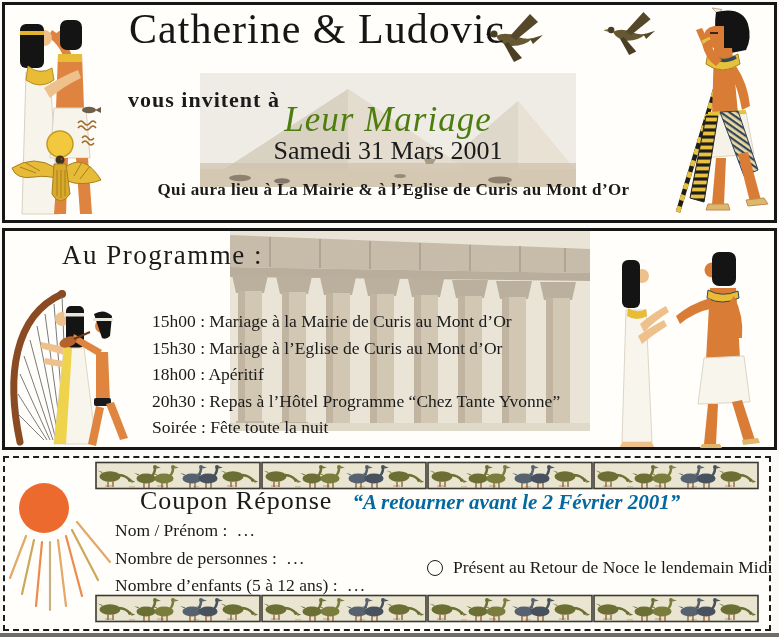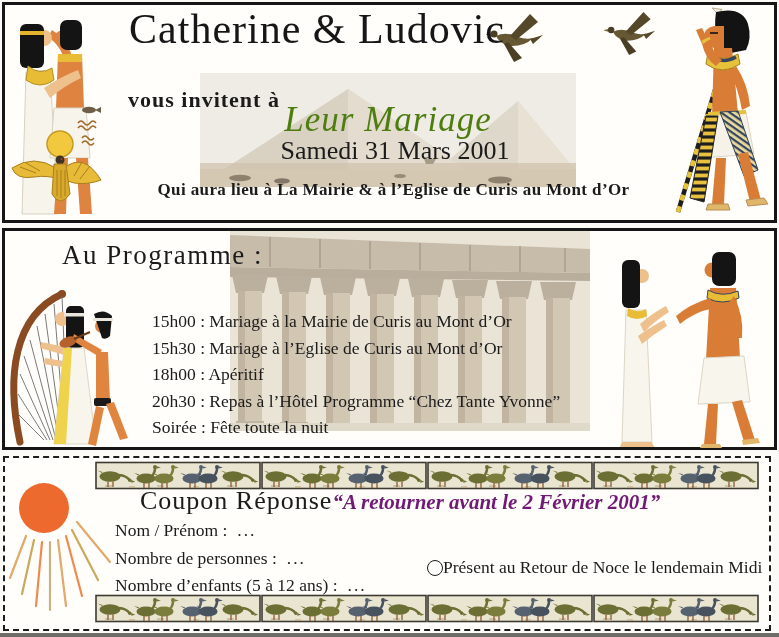--- a/index.html
+++ b/index.html
@@ -9,33 +9,33 @@
   section{position:absolute;inset:0;}
   .frame{position:absolute;background:#fffefa;}
   .frame-top{left:2px;top:2px;width:769px;height:215px;border:3px solid #161616;}
   .frame-mid{left:2px;top:228px;width:769px;height:216px;border:3px solid #161616;}
   .frame-coupon{left:3px;top:456px;width:764px;height:171px;border:2px dashed #1d1d1d;background:#fffefa;}
   .names{left:95px;top:5px;width:410px;text-align:right;font-size:42px;letter-spacing:1px;color:#161616;}
   .intro{left:128px;top:58px;font-size:22px;font-weight:bold;letter-spacing:1px;margin-top:29px;}
   .photo-pyramids{left:200px;top:73px;width:376px;height:114px;}
   .event-title{left:200px;top:100px;width:376px;text-align:center;font-style:italic;
                font-size:35px;letter-spacing:1px;color:#4d7c0f;}
-  .event-date{left:200px;top:136px;width:376px;text-align:center;font-size:26px;margin-left:7px;}
+  .event-date{left:200px;top:136px;width:376px;text-align:center;font-size:26px;}
   .venue{left:5px;top:180px;width:777px;text-align:center;font-weight:bold;
          font-size:17px;letter-spacing:.4px;}
   .prog-heading{left:62px;top:240px;font-size:27px;letter-spacing:1.5px;}
   .photo-columns{left:230px;top:231px;width:360px;height:200px;}
   .schedule{left:152px;top:287px;width:470px;font-size:17.5px;line-height:26.5px;margin-top:21px;}
-  .coupon-head{left:140px;top:486px;width:630px;display:flex;align-items:baseline;gap:0;}
+  .coupon-head{left:140px;top:486px;width:630px;display:flex;align-items:baseline;gap:20px;}
   .coupon-title{font-size:26px;letter-spacing:1px;white-space:nowrap;}
-  .coupon-deadline{font-size:21px;font-style:italic;font-weight:bold;white-space:nowrap;color:#701a75;}
+  .coupon-deadline{font-size:21px;font-style:italic;font-weight:bold;white-space:nowrap;color:#0369a1;}
   .field{font-size:17.5px;left:115px;white-space:nowrap;}
   .f1{top:520px;} .f2{top:548px;} .f3{top:575px;}
   .field .val{margin-left:10px;letter-spacing:2px;}
-  .option{left:427px;top:557px;display:flex;align-items:center;font-size:17.5px;white-space:nowrap;}
+  .option{left:427px;top:557px;display:flex;align-items:center;gap:10px;font-size:17.5px;white-space:nowrap;}
   .radio{width:14px;height:14px;border:1.7px solid #1b1b1b;border-radius:50%;background:#fffefa;flex:0 0 auto;}
   .scan-edge{left:0;top:633px;width:779px;height:4px;background:#6f6d68;}
   svg{display:block;}
 </style>
 </head>
 <body>
 
 <div class="page">
 
   <svg aria-hidden="true" style="position:absolute;width:0;height:0">

